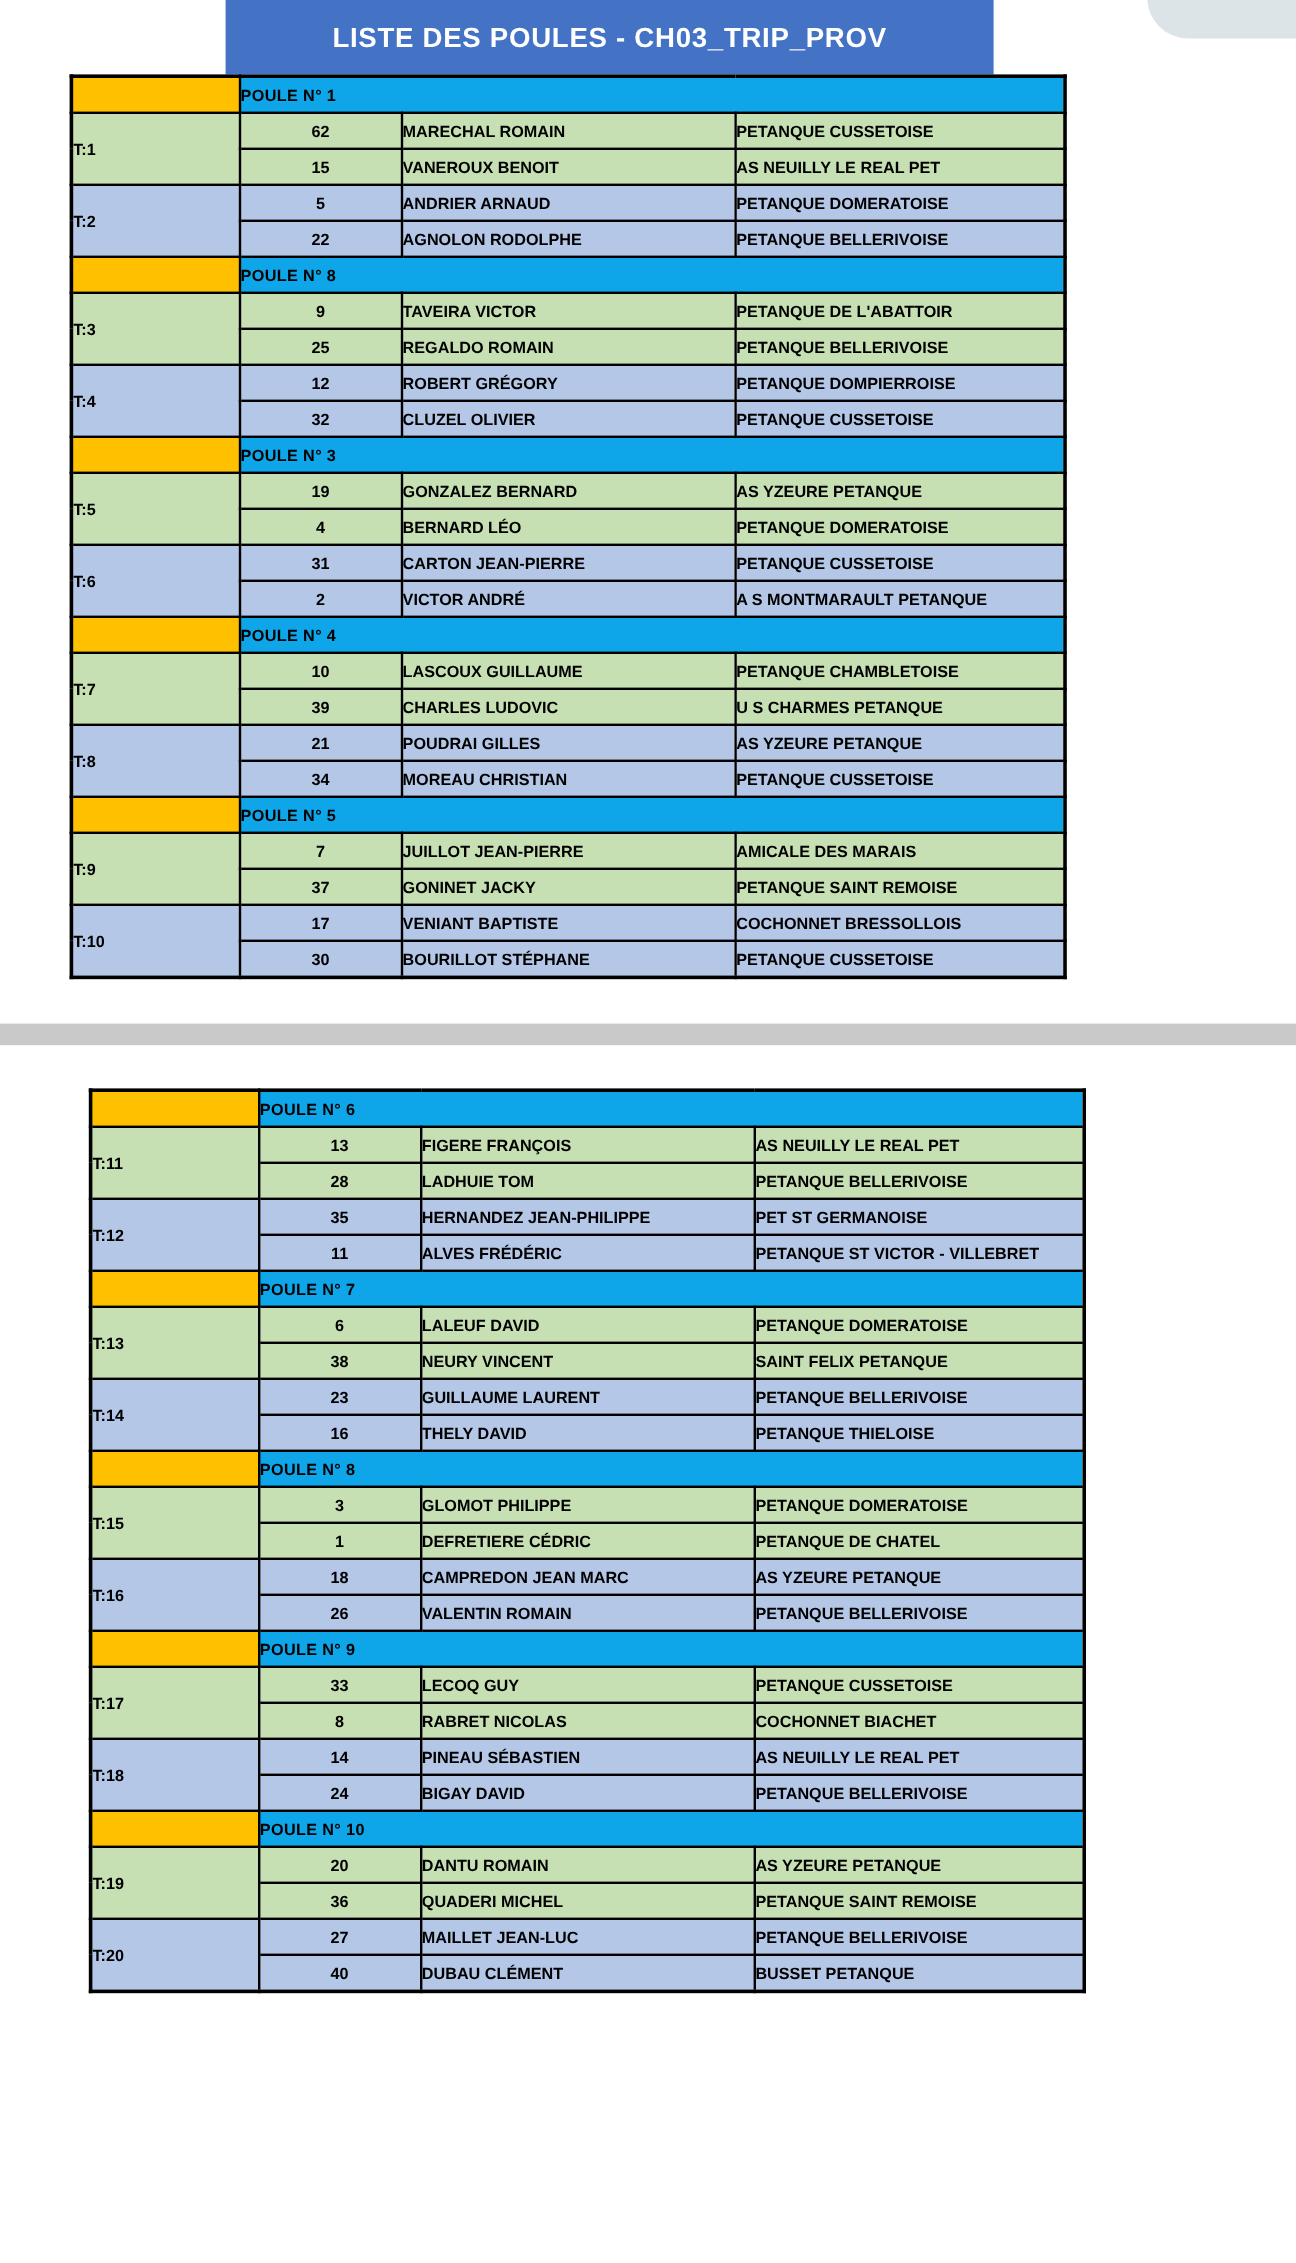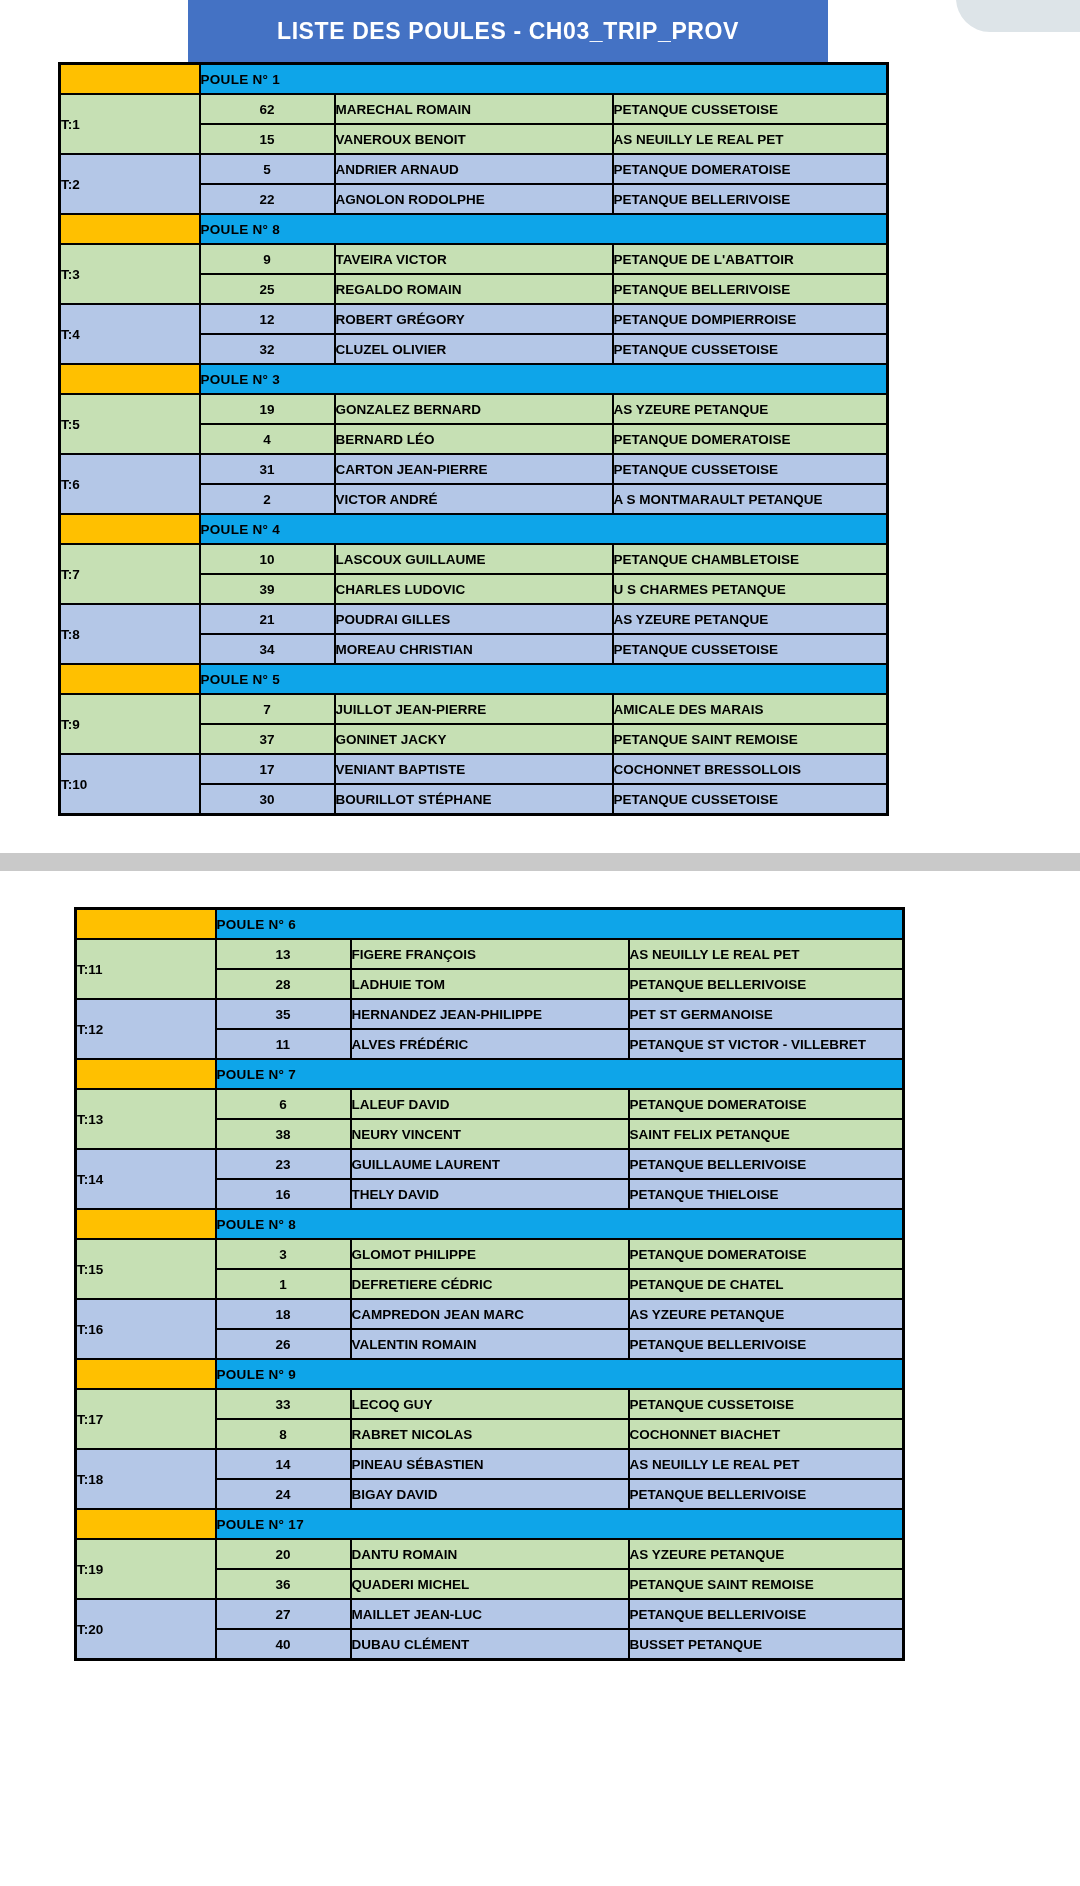--- a/index.html
+++ b/index.html
@@ -398,21 +398,21 @@
                 <td class="pname">PINEAU SÉBASTIEN</td>
                 <td class="club">AS NEUILLY LE REAL PET</td>
               </tr>
               <tr class="blue">
                 <td class="num">24</td>
                 <td class="pname">BIGAY DAVID</td>
                 <td class="club">PETANQUE BELLERIVOISE</td>
               </tr>
               <tr>
                 <td class="poule-tag"></td>
-                <td class="poule-head" colspan="3">POULE N° 17</td>
+                <td class="poule-head" colspan="3">POULE N° 10</td>
               </tr>
               <tr class="green">
                 <td class="terrain" rowspan="2">T:19</td>
                 <td class="num">20</td>
                 <td class="pname">DANTU ROMAIN</td>
                 <td class="club">AS YZEURE PETANQUE</td>
               </tr>
               <tr class="green">
                 <td class="num">36</td>
                 <td class="pname">QUADERI MICHEL</td>

